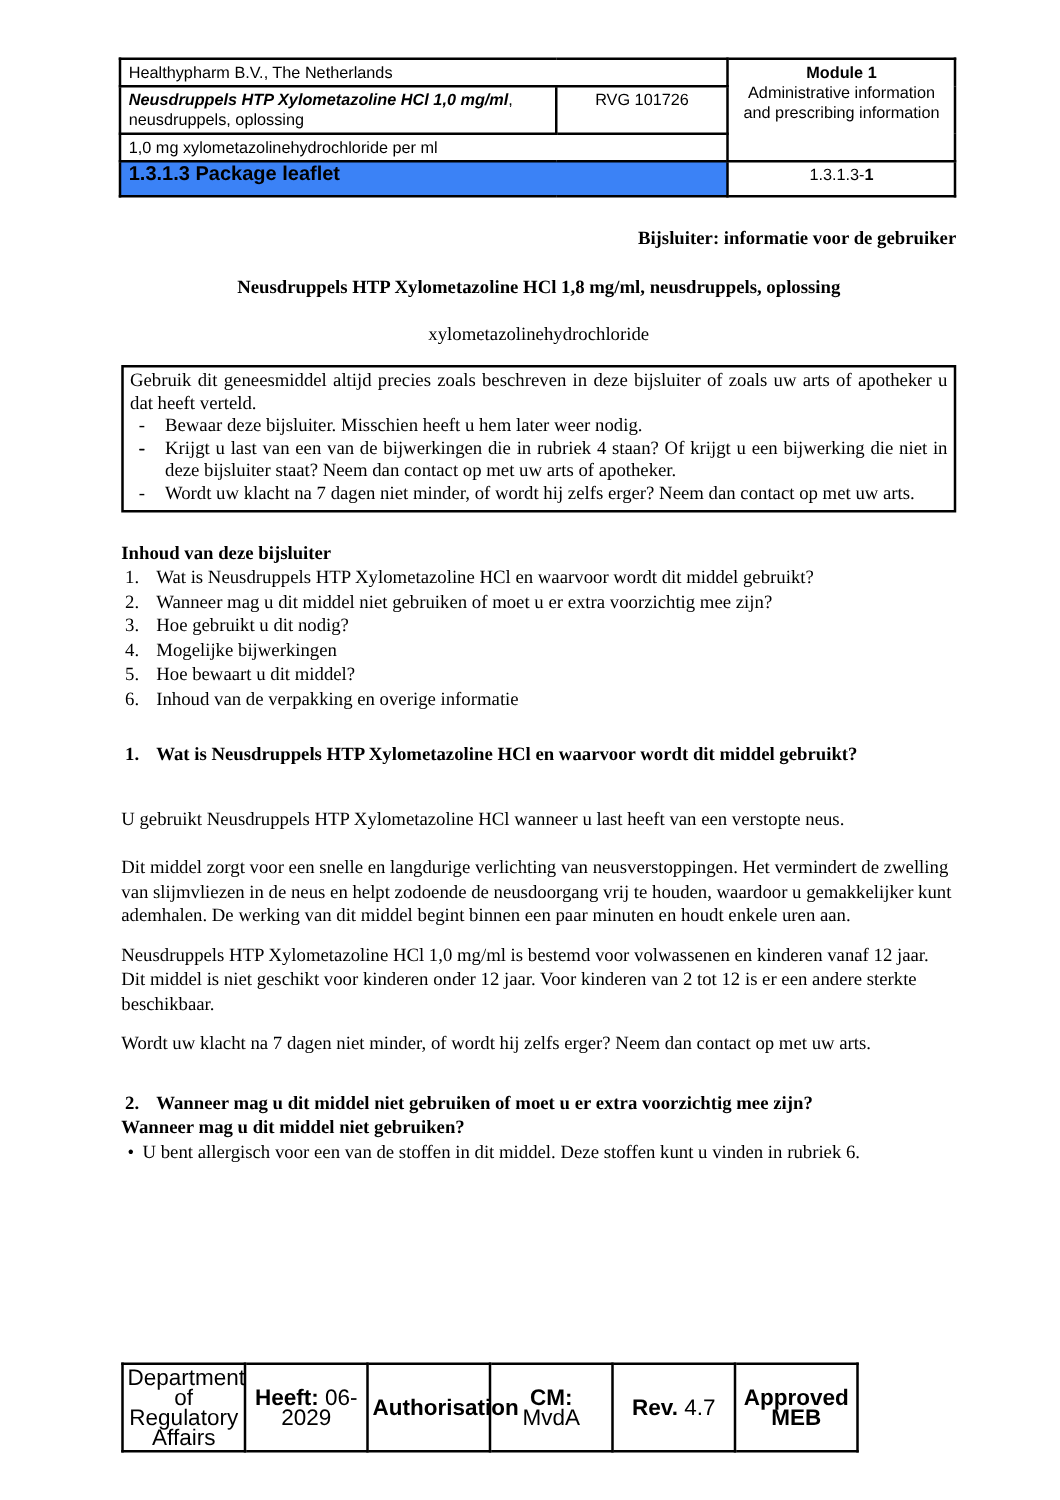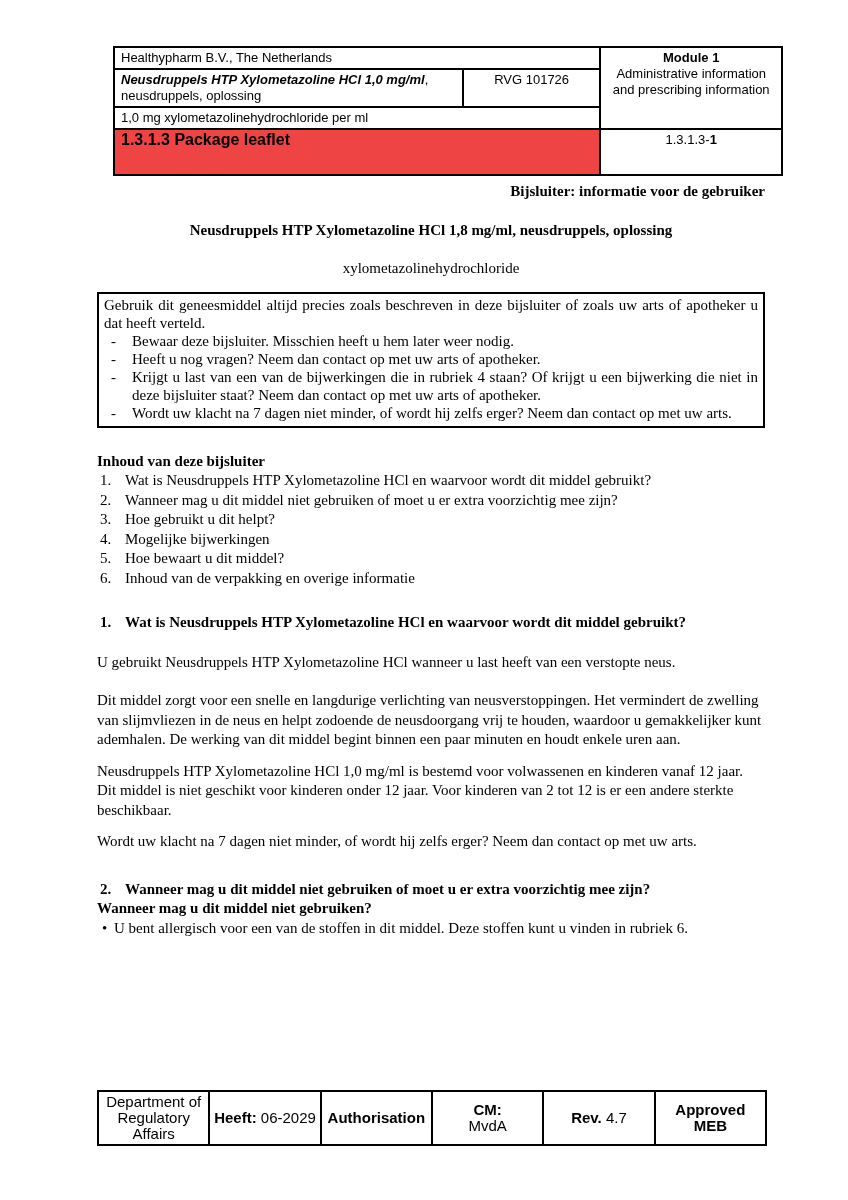--- a/index.html
+++ b/index.html
@@ -9,40 +9,40 @@
     width: 848px;
     height: 1200px;
     background: #ffffff;
     color: #000;
     overflow: hidden;
   }
 
   
   .hdr-table {
     position: absolute;
-    top: 46px; left: 113px;
+    top: 46px; left: 95px;
     width: 670px;
     border-collapse: collapse;
     font-family: "Liberation Sans", sans-serif;
     font-size: 13px;
     line-height: 16px;
   }
   .hdr-table td { border: 2px solid #000; padding: 2px 6px; vertical-align: top; }
   .c-company { height: 21px; }
   .c-product { height: 36px; }
   .prod-name { font-weight: bold; font-style: italic; }
   .c-rvg { text-align: center; }
   .c-strength { height: 21px; }
   .c-module { text-align: center; vertical-align: middle; }
   .module-title { font-weight: bold; }
   .c-leaflet {
-    background: #ef4444;
+    background: #3b82f6;
     font-size: 16px;
     font-weight: bold;
-    height: 46px;
+    height: 28px;
     vertical-align: middle;
   }
   .c-pageref { text-align: center; vertical-align: middle; }
   .pageref-bold { font-weight: bold; }
 
   
   .content {
     position: absolute;
     top: 152px; left: 97px;
     width: 668px;
@@ -71,38 +71,38 @@
 
   .section-heading {
     position: relative;
     padding-left: 28px;
     font-weight: bold;
     margin-top: 25px;
   }
   .section-heading .num { position: absolute; left: 3px; }
   .sh2 { margin-top: 28px; }
 
-  .para  { margin-top: 20px; }
+  .para  { margin-top: 32px; }
   .para19 { margin-top: 19px; }
   .para12 { margin-top: 12px; }
   .para0 { margin-top: 0; }
 
   .sub-heading { font-weight: bold; }
   .bullet-item { position: relative; padding-left: 17px; }
   .bullet-item .bullet { position: absolute; left: 5px; }
 
   
   .ftr-table {
     position: absolute;
     top: 1090px; left: 97px;
-    width: 670px;
+    width: 590px;
     border-collapse: collapse;
     table-layout: fixed;
     font-family: "Liberation Sans", sans-serif;
-    font-size: 15px;
+    font-size: 18px;
     line-height: 16px;
   }
   .ftr-table td {
     border: 2px solid #000;
     height: 47px;
     text-align: center;
     vertical-align: middle;
     padding: 2px 3px;
   }
   .bold { font-weight: bold; }
@@ -161,21 +161,20 @@
     <div class="doc-sub">xylometazolinehydrochloride</div>
 
     <div class="warn-box">
       <div>Gebruik dit geneesmiddel altijd precies zoals beschreven in deze bijsluiter of zoals uw arts of apotheker u dat heeft verteld.</div>
       <div class="dash-item">
         <span class="dash">-</span>
         <span>Bewaar deze bijsluiter. Misschien heeft u hem later weer nodig.</span>
       </div>
       <div class="dash-item">
         <span class="dash">-</span>
-        <span>Heeft u nog vragen? Neem dan contact op met uw arts of apotheker.</span>
       </div>
       <div class="dash-item">
         <span class="dash">-</span>
         <span>Krijgt u last van een van de bijwerkingen die in rubriek 4 staan? Of krijgt u een bijwerking die niet in deze bijsluiter staat? Neem dan contact op met uw arts of apotheker.</span>
       </div>
       <div class="dash-item">
         <span class="dash">-</span>
         <span>Wordt uw klacht na 7 dagen niet minder, of wordt hij zelfs erger? Neem dan contact op met uw arts.</span>
       </div>
     </div>
@@ -184,21 +183,21 @@
     <div class="num-item">
       <span class="num">1.</span>
       <span>Wat is Neusdruppels HTP Xylometazoline HCl en waarvoor wordt dit middel gebruikt?</span>
     </div>
     <div class="num-item">
       <span class="num">2.</span>
       <span>Wanneer mag u dit middel niet gebruiken of moet u er extra voorzichtig mee zijn?</span>
     </div>
     <div class="num-item">
       <span class="num">3.</span>
-      <span>Hoe gebruikt u dit helpt?</span>
+      <span>Hoe gebruikt u dit nodig?</span>
     </div>
     <div class="num-item">
       <span class="num">4.</span>
       <span>Mogelijke bijwerkingen</span>
     </div>
     <div class="num-item">
       <span class="num">5.</span>
       <span>Hoe bewaart u dit middel?</span>
     </div>
     <div class="num-item">

